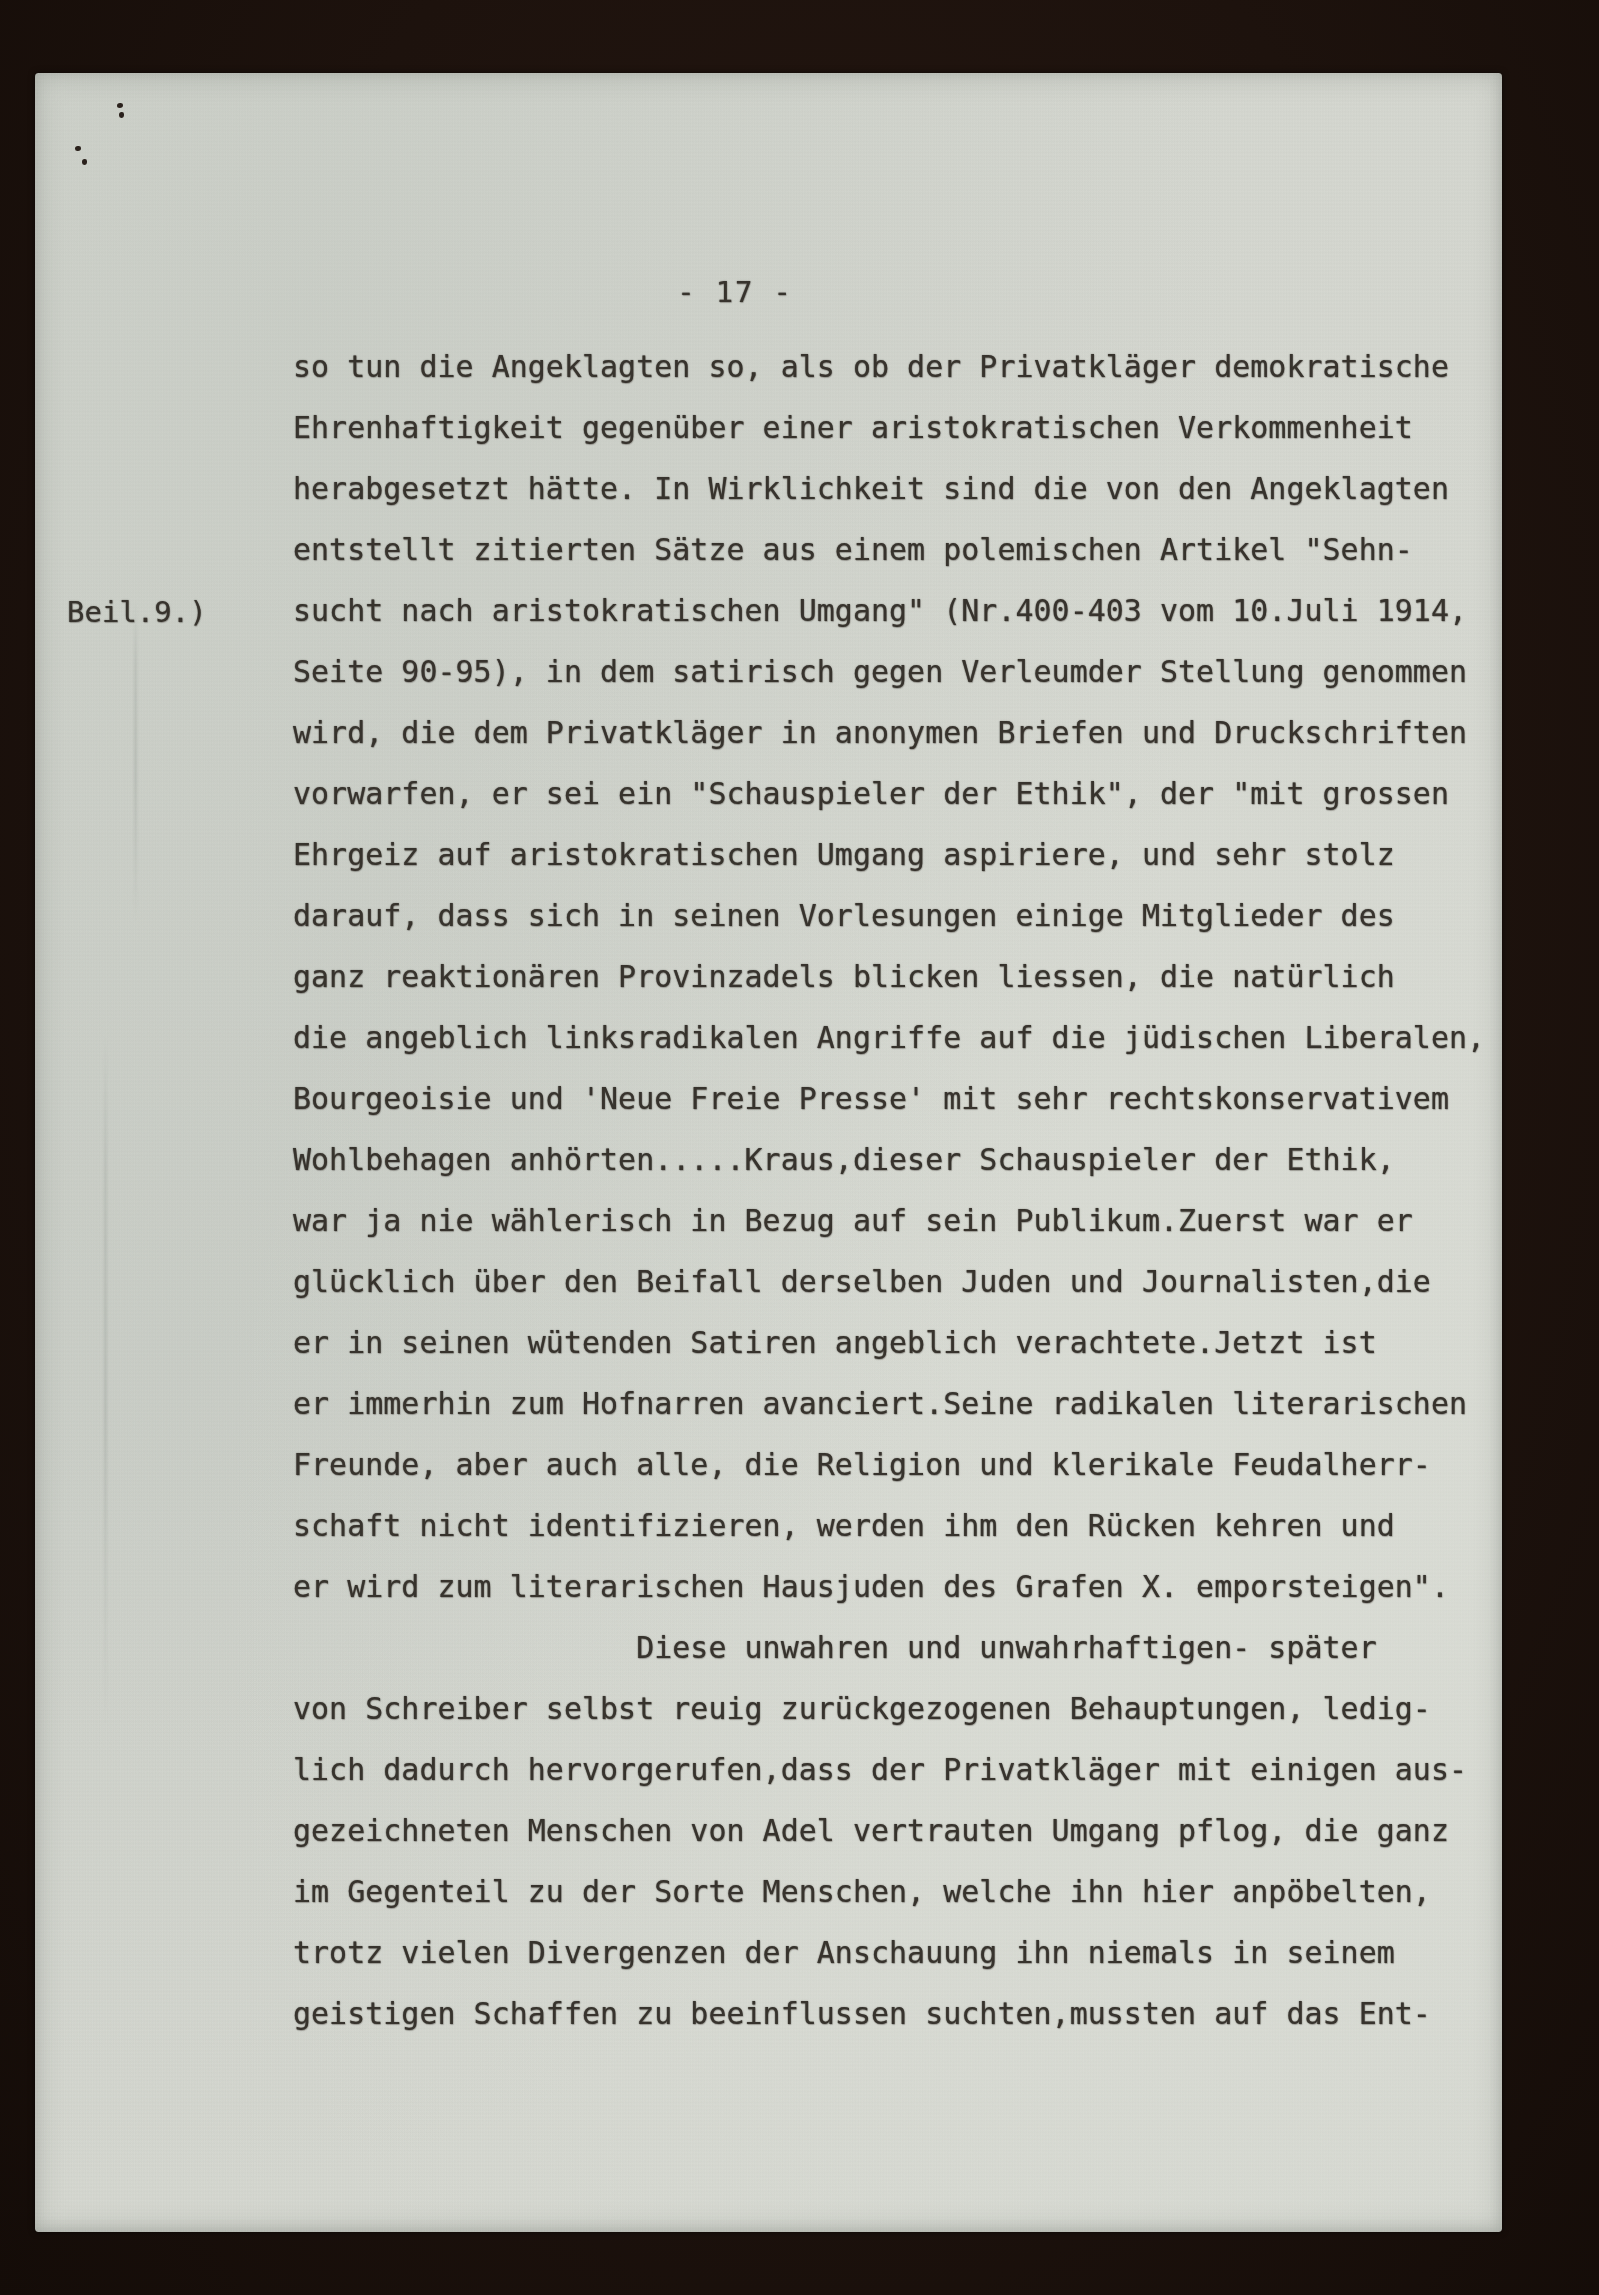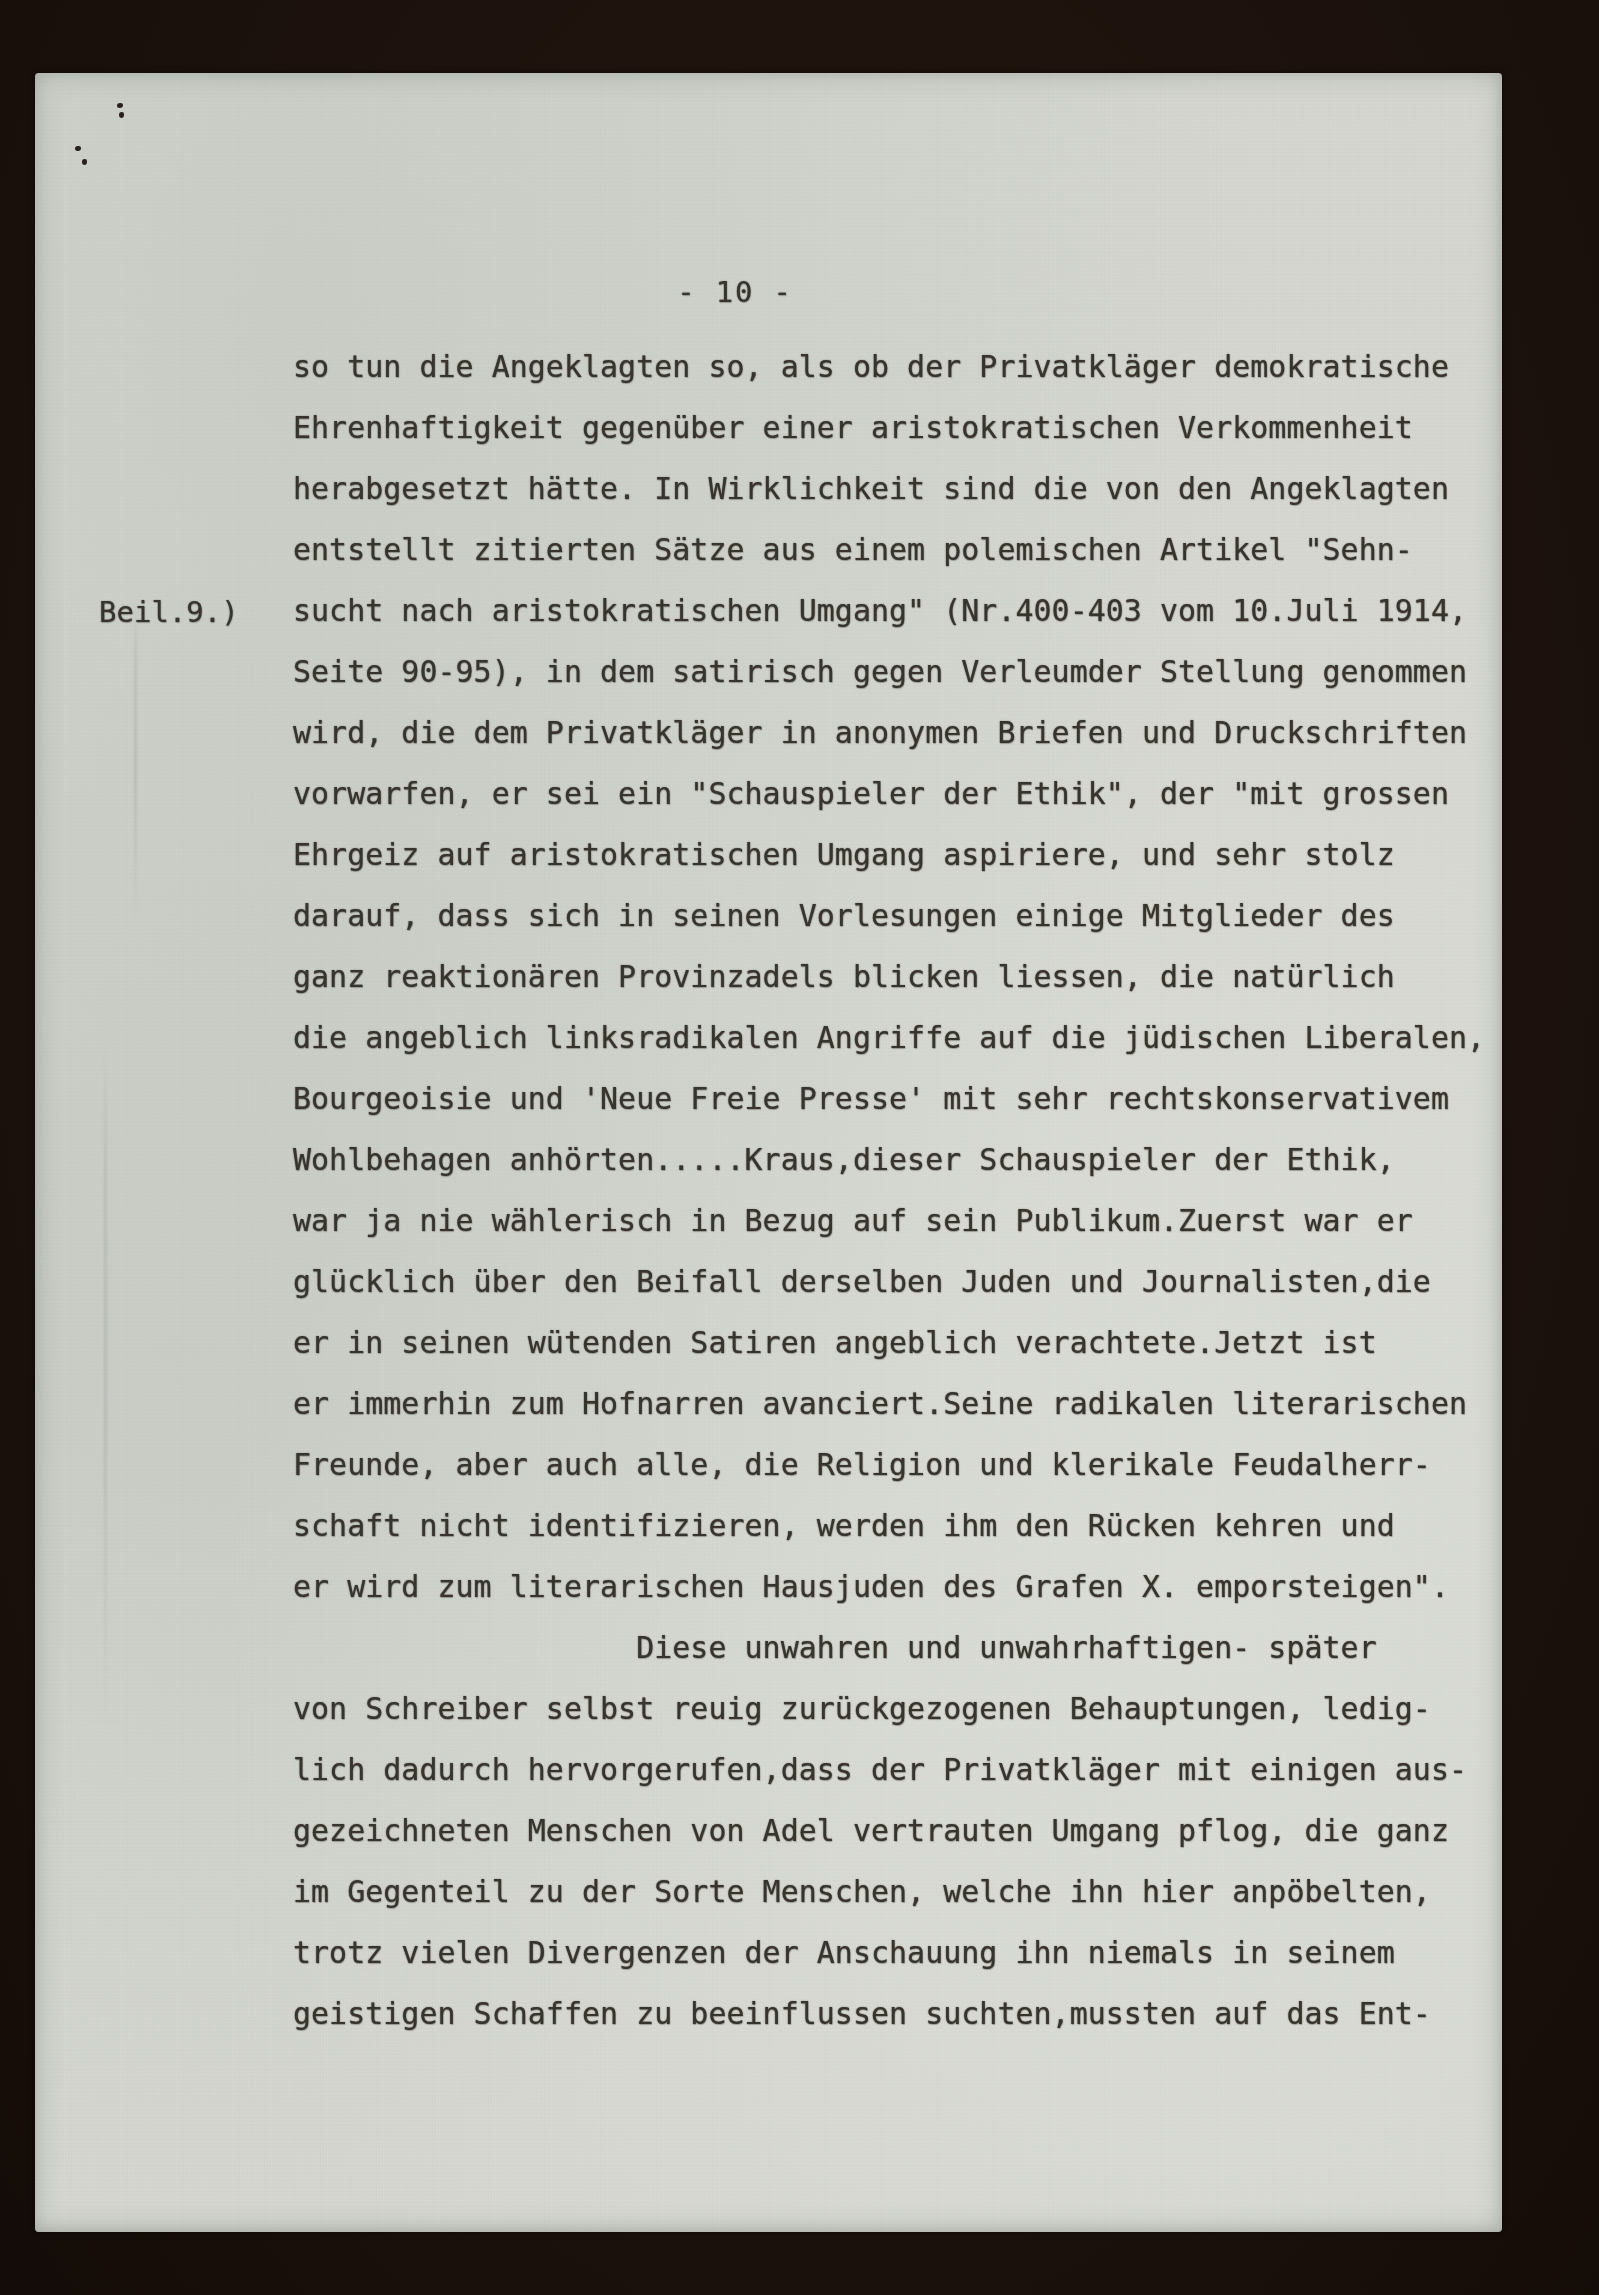--- a/index.html
+++ b/index.html
@@ -79,21 +79,21 @@
     width: 184px;
     text-align: center;
     font-size: 29px;
     line-height: 29px;
     letter-spacing: 1.8px;
     white-space: pre;
   }
 
   .margin-note {
     position: absolute;
-    left: 64px;
+    left: 32px;
     top: 509px;
     font-size: 29px;
     line-height: 61px;
     white-space: pre;
   }
 
   .body-text {
     position: absolute;
     left: 258px;
     top: 263px;
@@ -113,20 +113,20 @@
 <div class="paper">
 
   <span class="crease c1"></span>
   <span class="crease c2"></span>
 
   <span class="speck s1"></span>
   <span class="speck s2"></span>
   <span class="speck s3"></span>
   <span class="speck s4"></span>
 
-  <div class="page-number ink">- 10 -</div>
+  <div class="page-number ink">- 17 -</div>
 
   <div class="margin-note ink">Beil.9.)</div>
 
   <div class="body-text ink"><div class="text-line">so tun die Angeklagten so, als ob der Privatkläger demokratische</div><div class="text-line">Ehrenhaftigkeit gegenüber einer aristokratischen Verkommenheit</div><div class="text-line">herabgesetzt hätte. In Wirklichkeit sind die von den Angeklagten</div><div class="text-line">entstellt zitierten Sätze aus einem polemischen Artikel "Sehn-</div><div class="text-line">sucht nach aristokratischen Umgang" (Nr.400-403 vom 10.Juli 1914,</div><div class="text-line">Seite 90-95), in dem satirisch gegen Verleumder Stellung genommen</div><div class="text-line">wird, die dem Privatkläger in anonymen Briefen und Druckschriften</div><div class="text-line">vorwarfen, er sei ein "Schauspieler der Ethik", der "mit grossen</div><div class="text-line">Ehrgeiz auf aristokratischen Umgang aspiriere, und sehr stolz</div><div class="text-line">darauf, dass sich in seinen Vorlesungen einige Mitglieder des</div><div class="text-line">ganz reaktionären Provinzadels blicken liessen, die natürlich</div><div class="text-line">die angeblich linksradikalen Angriffe auf die jüdischen Liberalen,</div><div class="text-line">Bourgeoisie und 'Neue Freie Presse' mit sehr rechtskonservativem</div><div class="text-line">Wohlbehagen anhörten.....Kraus,dieser Schauspieler der Ethik,</div><div class="text-line">war ja nie wählerisch in Bezug auf sein Publikum.Zuerst war er</div><div class="text-line">glücklich über den Beifall derselben Juden und Journalisten,die</div><div class="text-line">er in seinen wütenden Satiren angeblich verachtete.Jetzt ist</div><div class="text-line">er immerhin zum Hofnarren avanciert.Seine radikalen literarischen</div><div class="text-line">Freunde, aber auch alle, die Religion und klerikale Feudalherr-</div><div class="text-line">schaft nicht identifizieren, werden ihm den Rücken kehren und</div><div class="text-line">er wird zum literarischen Hausjuden des Grafen X. emporsteigen".</div><div class="text-line">                   Diese unwahren und unwahrhaftigen- später</div><div class="text-line">von Schreiber selbst reuig zurückgezogenen Behauptungen, ledig-</div><div class="text-line">lich dadurch hervorgerufen,dass der Privatkläger mit einigen aus-</div><div class="text-line">gezeichneten Menschen von Adel vertrauten Umgang pflog, die ganz</div><div class="text-line">im Gegenteil zu der Sorte Menschen, welche ihn hier anpöbelten,</div><div class="text-line">trotz vielen Divergenzen der Anschauung ihn niemals in seinem</div><div class="text-line">geistigen Schaffen zu beeinflussen suchten,mussten auf das Ent-</div></div>
 
 </div>
 
 
 </body></html>

